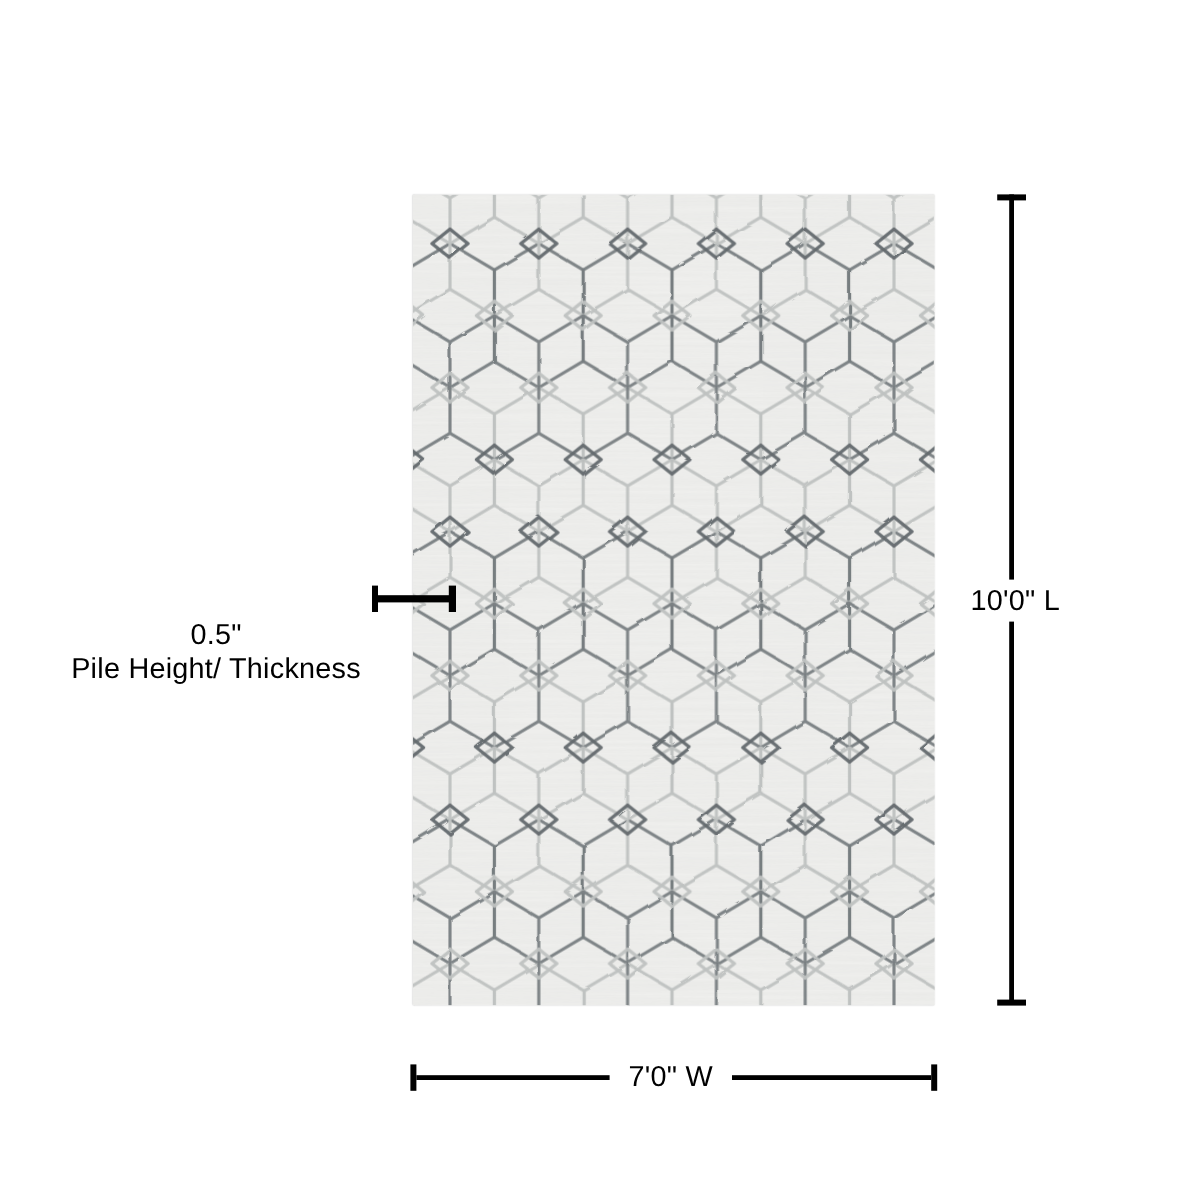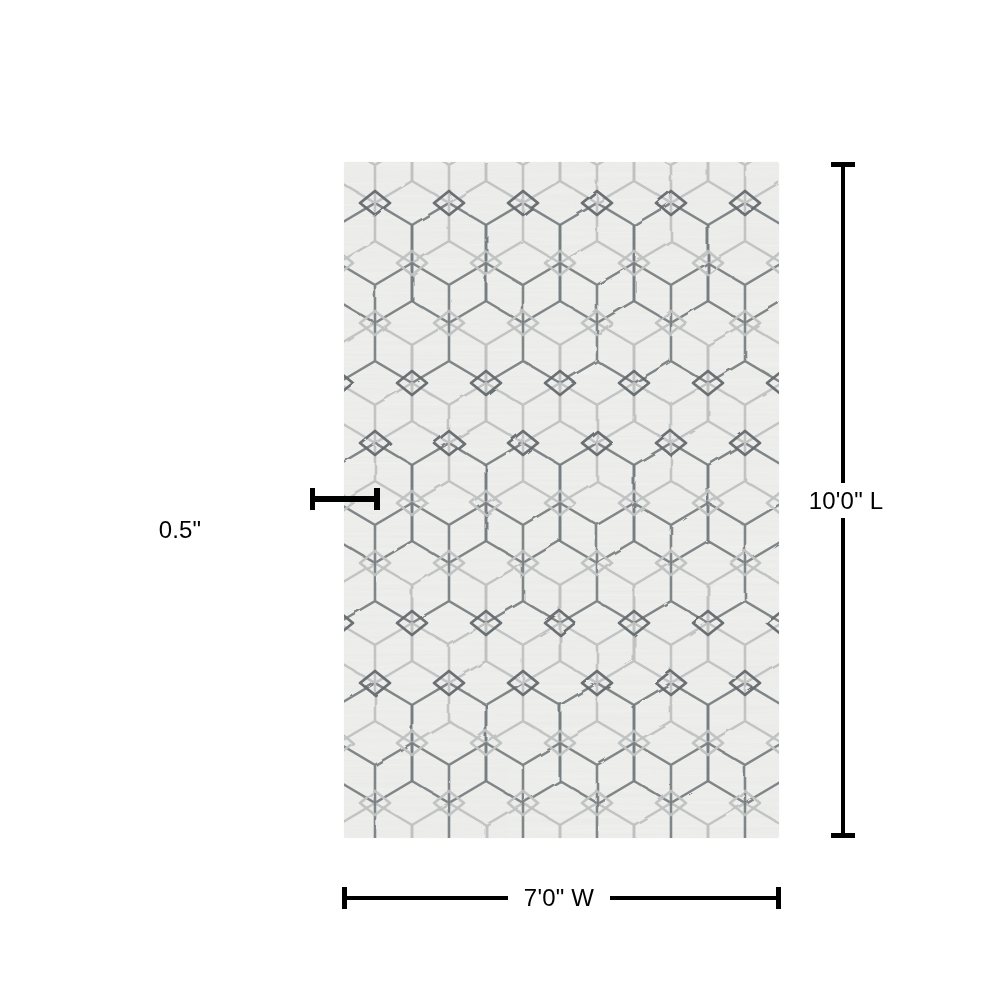--- a/index.html
+++ b/index.html
@@ -109,16 +109,17 @@
     <div class="dim wid-seg-right"></div>
     <div class="dim wid-cap-right"></div>
   </div>
 
   <div>
     <div class="dim pile-cap-left"></div>
     <div class="dim pile-seg"></div>
     <div class="dim pile-cap-right"></div>
     <div class="lbl lbl-pile">
       <div>0.5"</div>
+      <div>Pile Height/ Thickness</div>
     </div>
   </div>
 
 </div>
 
 </body></html>

